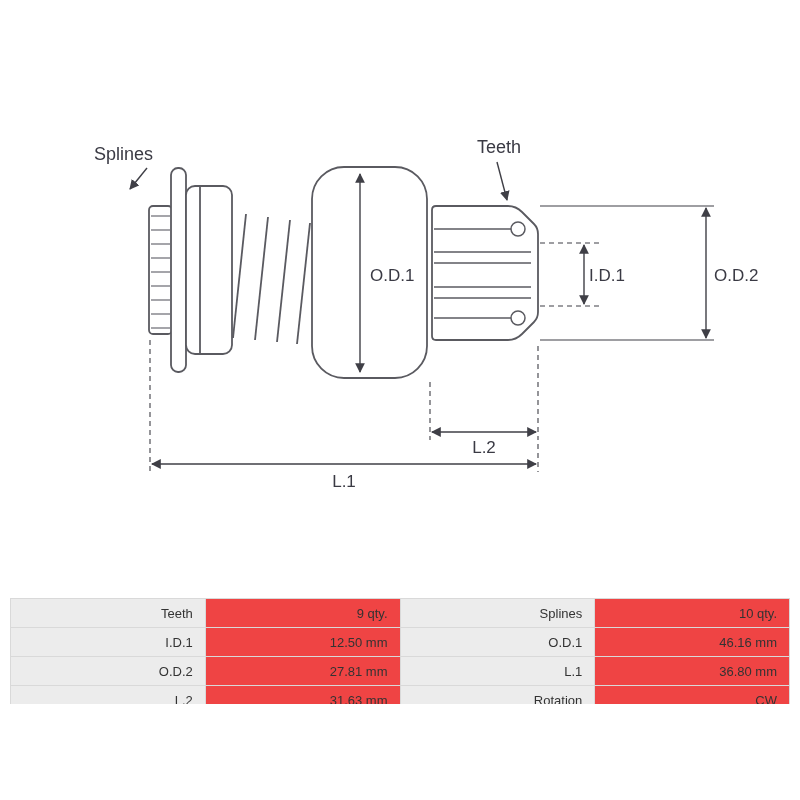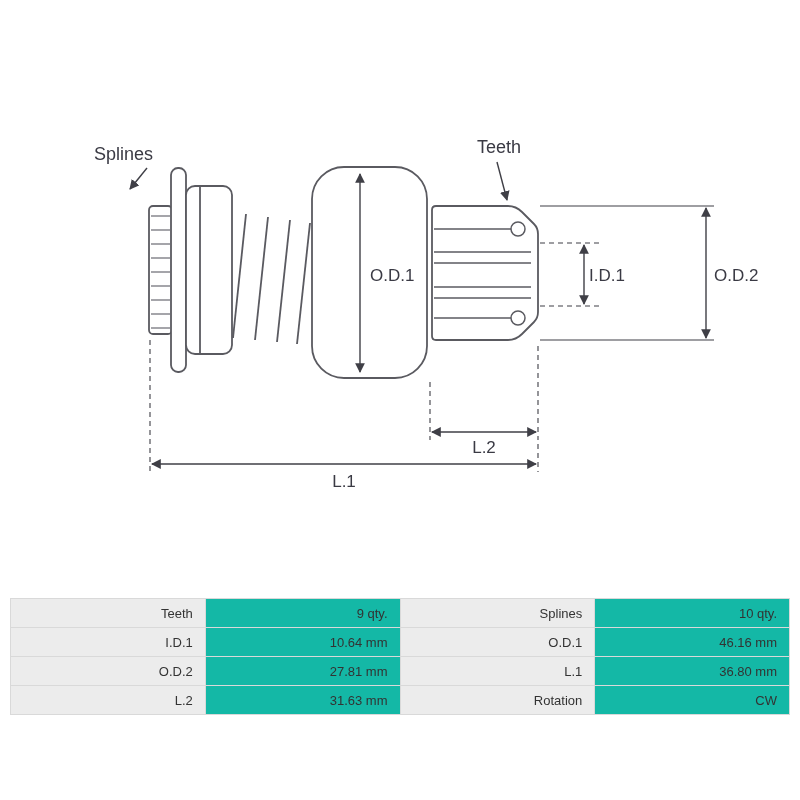--- a/index.html
+++ b/index.html
@@ -6,21 +6,21 @@
     margin: 0;
     padding: 0;
     background: #ffffff;
     width: 800px;
     height: 800px;
     font-family: "Liberation Sans", sans-serif;
     color: #333333;
   }
   .page {
     width: 800px;
-    height: 800px;
+    height: 704px;
     position: relative;
     background: #ffffff;
     overflow: hidden;
   }
   .diagram-wrap {
     position: absolute;
     top: 0;
     left: 0;
     width: 800px;
     height: 560px;
@@ -43,21 +43,21 @@
     padding: 6px 12px;
     text-align: right;
     width: 25%;
     height: 16px;
     white-space: nowrap;
   }
   .spec-table td.lbl {
     background: #ececec;
   }
   .spec-table td.val {
-    background: #14b8a6;
+    background: #ef4444;
   }
 </style>
 </head>
 <body>
 
 <div class="page">
 
   <div class="diagram-wrap">
     <svg width="800" height="560" viewBox="0 0 800 560" xmlns="http://www.w3.org/2000/svg">
       <defs>
@@ -169,21 +169,21 @@
   <table class="spec-table">
     <tbody>
       <tr>
         <td class="lbl">Teeth</td>
         <td class="val">9 qty.</td>
         <td class="lbl">Splines</td>
         <td class="val">10 qty.</td>
       </tr>
       <tr>
         <td class="lbl">I.D.1</td>
-        <td class="val">10.64 mm</td>
+        <td class="val">12.50 mm</td>
         <td class="lbl">O.D.1</td>
         <td class="val">46.16 mm</td>
       </tr>
       <tr>
         <td class="lbl">O.D.2</td>
         <td class="val">27.81 mm</td>
         <td class="lbl">L.1</td>
         <td class="val">36.80 mm</td>
       </tr>
       <tr>

